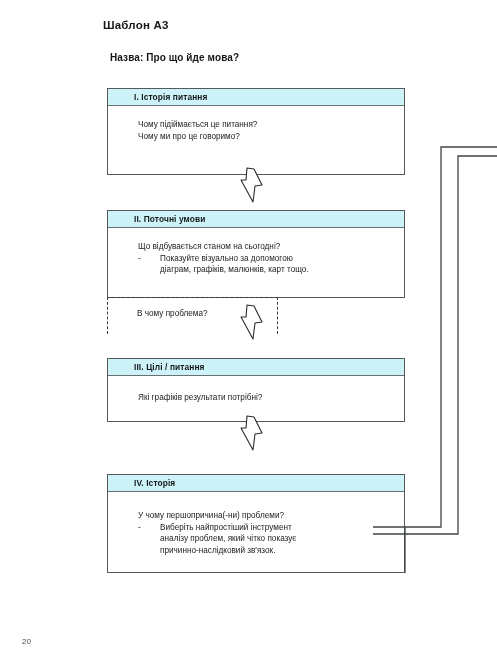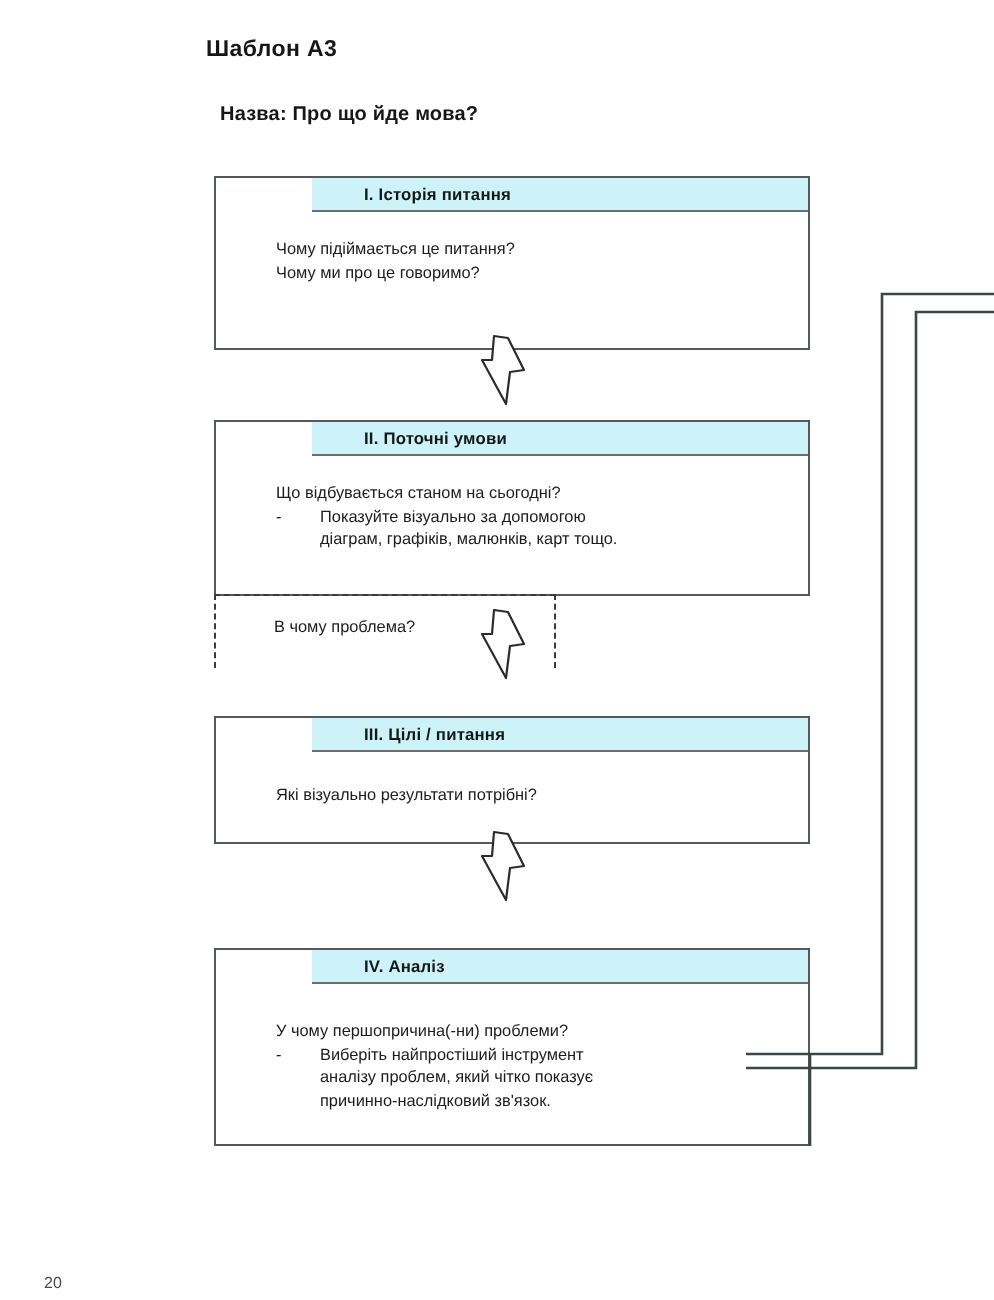--- a/index.html
+++ b/index.html
@@ -64,21 +64,20 @@
     background: #ffffff;
   }
   .sec-head {
     height: 17px;
     background: #cdf2f7;
     border-bottom: 1.2px solid #6a6f72;
     box-sizing: border-box;
     display: flex;
     align-items: center;
     padding-left: 26px;
-    margin-left: 48px;
   }
   .sec-head-label {
     font-size: 8.4px;
     font-weight: bold;
     color: #14181a;
     letter-spacing: 0.1px;
     white-space: nowrap;
   }
   .sec-body {
     position: relative;
@@ -201,27 +200,27 @@
   </div>
 
   <div class="dashed-sub"></div>
   <div class="dashed-sub-label">В чому проблема?</div>
 
   <div class="sec" id="sec-3">
     <div class="sec-head">
       <span class="sec-head-label">III. Цілі / питання</span>
     </div>
     <div class="sec-body">
-      <div class="q">Які візуально результати потрібні?</div>
+      <div class="q">Які графіків результати потрібні?</div>
     </div>
   </div>
 
   <div class="sec" id="sec-4">
     <div class="sec-head">
-      <span class="sec-head-label">IV. Аналіз</span>
+      <span class="sec-head-label">IV. Історія</span>
     </div>
     <div class="sec-body">
       <div class="q">У чому першопричина(-ни) проблеми?</div>
       <div class="bullet-row">
         <span class="bullet-dash">-</span>
         <span class="bullet-text">Виберіть найпростіший інструмент
 аналізу проблем, який чітко показує
 причинно-наслідковий зв'язок.</span>
       </div>
     </div>

